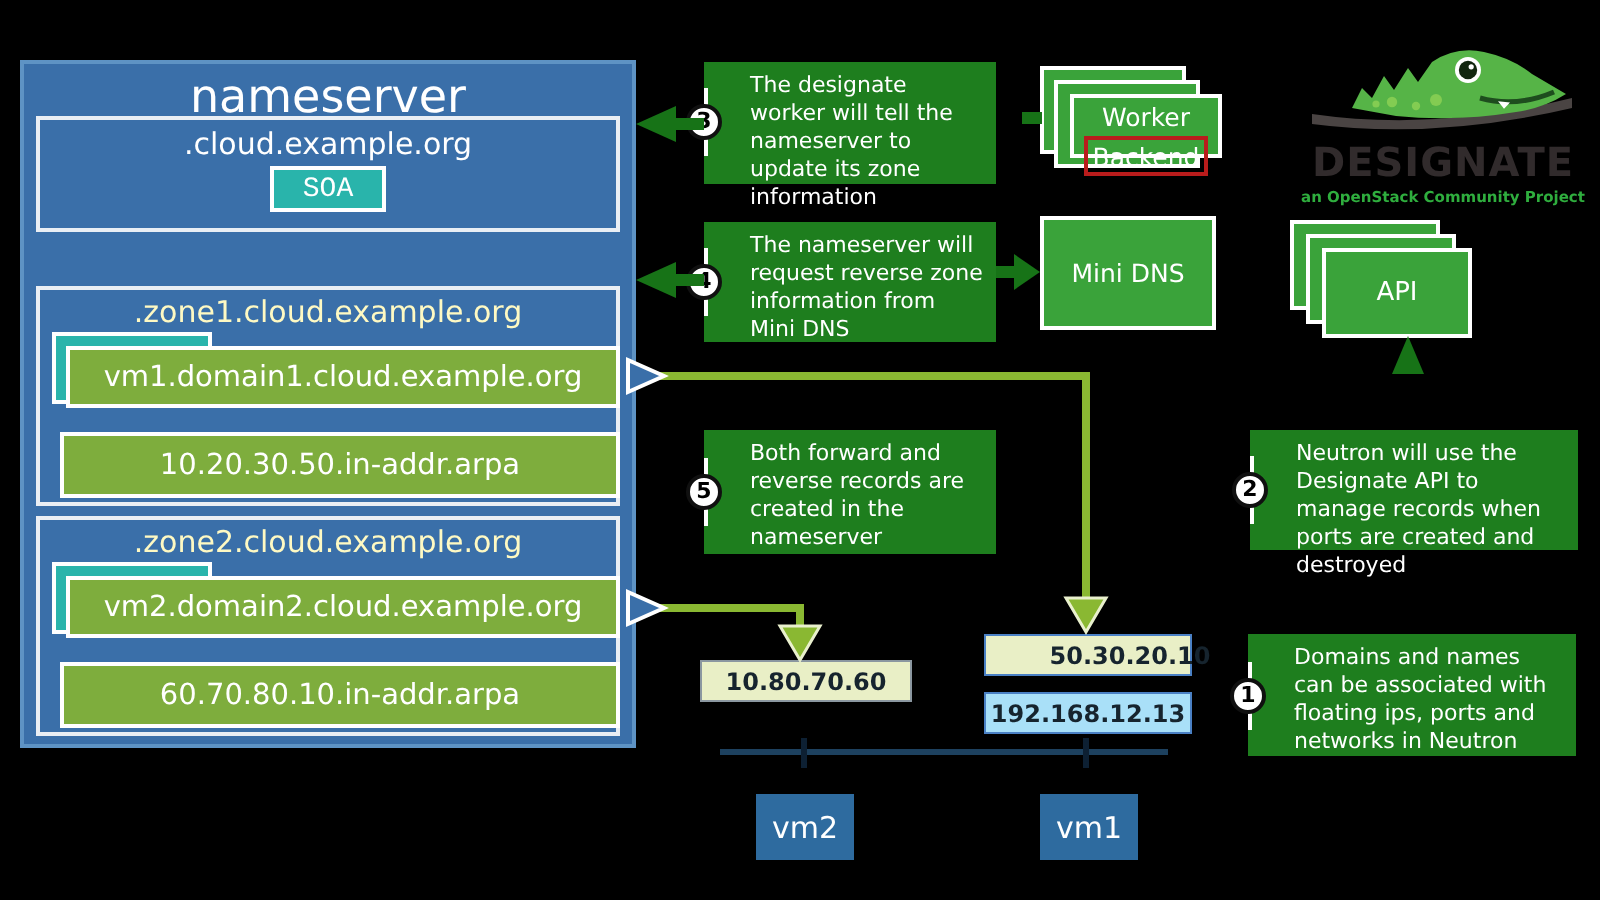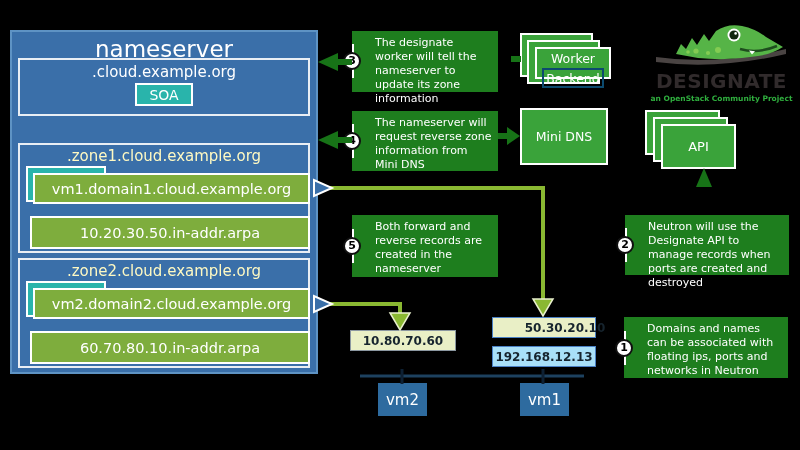--- a/index.html
+++ b/index.html
@@ -10,21 +10,21 @@
   
   .ns-panel { position:absolute; left:10px; top:30px; width:308px; height:344px;
               background:#3a6fa9; border:2px solid #5e93c4; }
   .ns-title { position:absolute; left:0; top:4px; width:100%; text-align:center;
               color:#fff; font-size:23px; }
   .cloud-box { position:absolute; left:6px; top:26px; width:292px; height:58px;
                border:2px solid #e9eef4; }
   .cloud-domain { width:100%; text-align:center; color:#fff; font-size:15px; padding-top:3px; }
   .soa-box { width:58px; height:23px; margin:2px auto 0 auto; background:#29b4ab;
              border:2px solid #fff; color:#fff; font-size:14px; display:flex;
-             align-items:center; justify-content:center; }
+             align-items:center; justify-content:center;font-family:Liberation Mono, monospace; }
   .zone-box { position:absolute; left:6px; width:292px; height:110px; border:2px solid #e9eef4; }
   .zone1 { top:111px; } .zone2 { top:226px; }
   .zone-title { width:100%; text-align:center; color:#fef9c3; font-size:15px; padding-top:2px; }
   .ghost-teal { position:absolute; left:6px; top:21px; width:80px; height:36px;
                 background:#29b4ab; border:2px solid #fff; }
   .rec-fwd { position:absolute; left:13px; top:28px; width:277px; height:31px; }
   .rec-rev { position:absolute; left:10px; top:71px; width:280px; height:33px; }
   .green-rec { background:#7ead3d; border:2px solid #fff; color:#fff; font-size:14.5px;
                display:flex; align-items:center; justify-content:center; }
 
@@ -38,42 +38,42 @@
   .note3 { left:352px; top:31px;  width:146px; height:61px; }
   .note4 { left:352px; top:111px; width:146px; height:60px; }
   .note5 { left:352px; top:215px; width:146px; height:62px; }
   .note2 { left:625px; top:215px; width:164px; height:60px; }
   .note1 { left:624px; top:317px; width:164px; height:61px; }
 
   
   .gbox { position:absolute; background:#3aa33a; border:2px solid #fff; }
   .worker-front { left:535px; top:47px; width:76px; height:32px; color:#fff; }
   .worker-label { text-align:center; font-size:12.5px; padding-top:2px; }
-  .backend-box { width:62px; height:20px; margin:2px auto 0 auto; border:2px solid #0c4a6e;
+  .backend-box { width:62px; height:20px; margin:2px auto 0 auto; border:2px solid #b91c1c;
                  display:flex; align-items:center; justify-content:center; font-size:12.5px; }
   .minidns { left:520px; top:108px; width:88px; height:57px; color:#fff; font-size:12.5px;
              display:flex; align-items:center; justify-content:center; }
   .api-front { left:661px; top:124px; width:75px; height:45px; color:#fff; font-size:13px;
                display:flex; align-items:center; justify-content:center; }
 
   
   .logo { position:absolute; left:648px; top:6px; width:147px; }
   .logo-title { text-align:center; color:#312b2c; font-size:20px; font-weight:900;
                 letter-spacing:0.5px; margin-top:-3px; }
   .logo-sub { text-align:center; color:#2fae3e; font-size:7.5px; font-weight:bold; margin-top:1px; }
 
   
   .ip { position:absolute; height:21px; display:flex; align-items:center; justify-content:center;
         font-size:12px; font-weight:600; color:#16242e; }
   .ip-pale { background:#e9efc6; }
   .ip-cyan { background:#a9e0f8; }
   .ip-vm2   { left:350px; top:330px; width:106px; border:1px solid #8b97a0; }
   .ip-float { left:492px; top:317px; width:104px; border:1px solid #4a80c4;padding-left:42px; }
   .ip-fixed { left:492px; top:346px; width:104px; border:1px solid #4a80c4; }
-  .vmbox { position:absolute; top:383px; width:49px; height:33px; background:#2e6b9f;
+  .vmbox { position:absolute; top:397px; width:49px; height:33px; background:#2e6b9f;
            color:#fff; font-size:15px; display:flex; align-items:center; justify-content:center; }
   .vm2 { left:378px; } .vm1 { left:520px; }
 
   
   #arrows { position:absolute; left:0; top:0; width:800px; height:450px;
             pointer-events:none; z-index:5; }
 </style>
 </head>
 <body>
 

